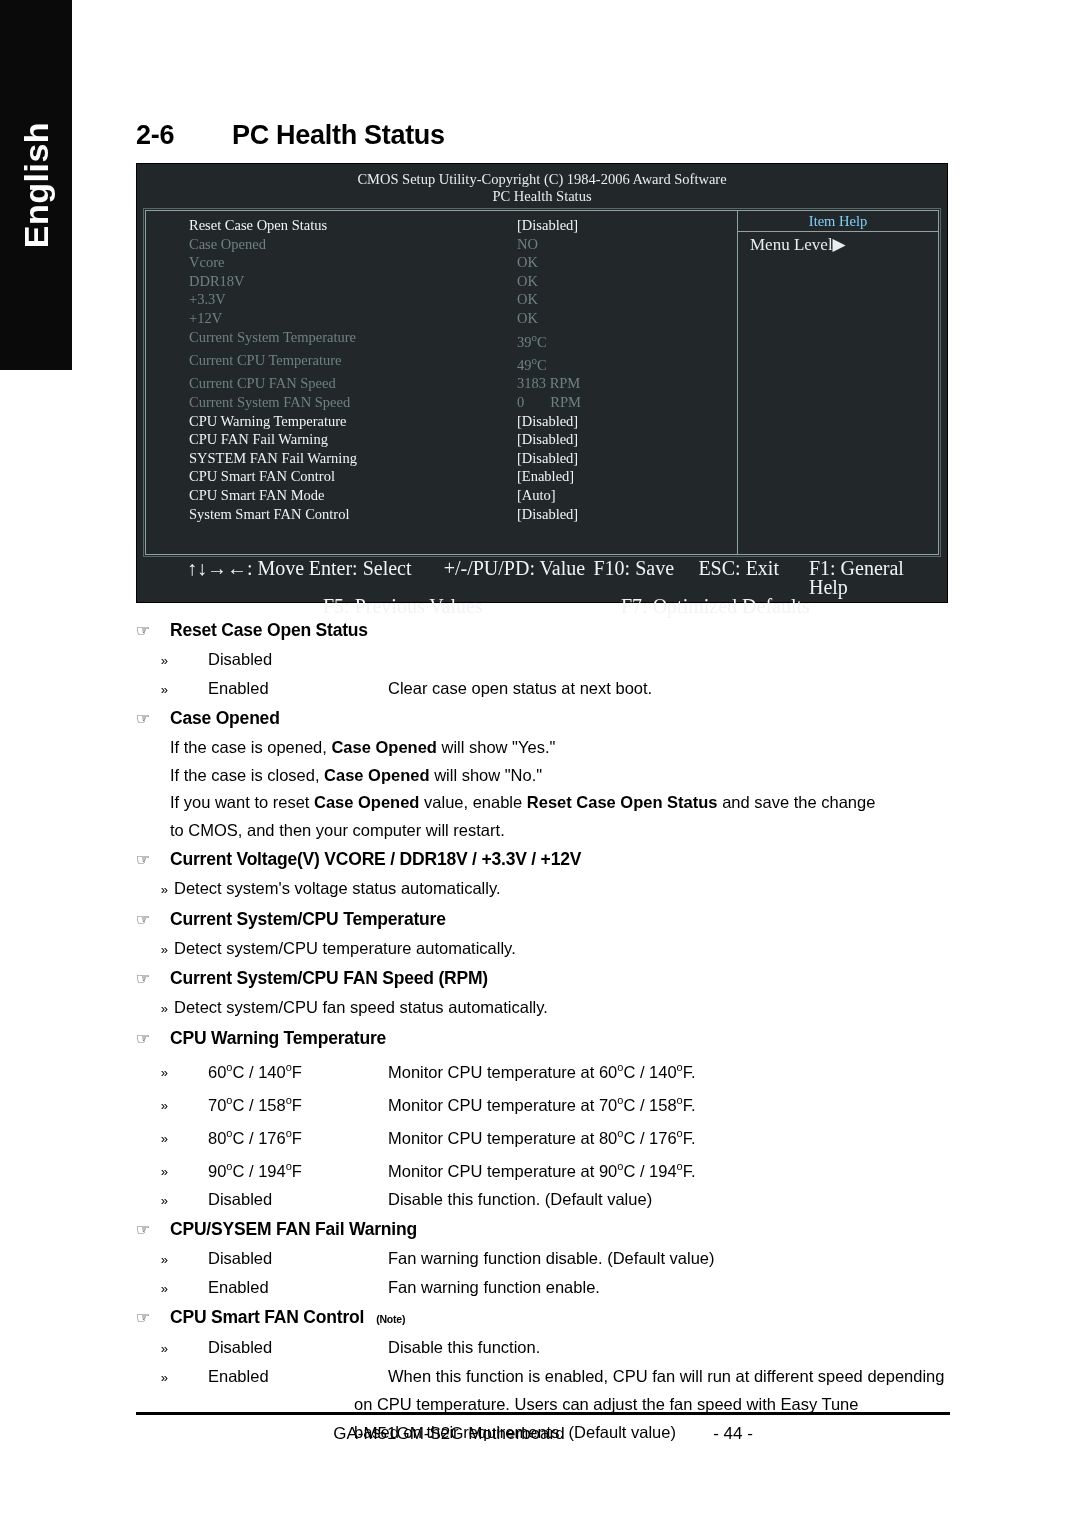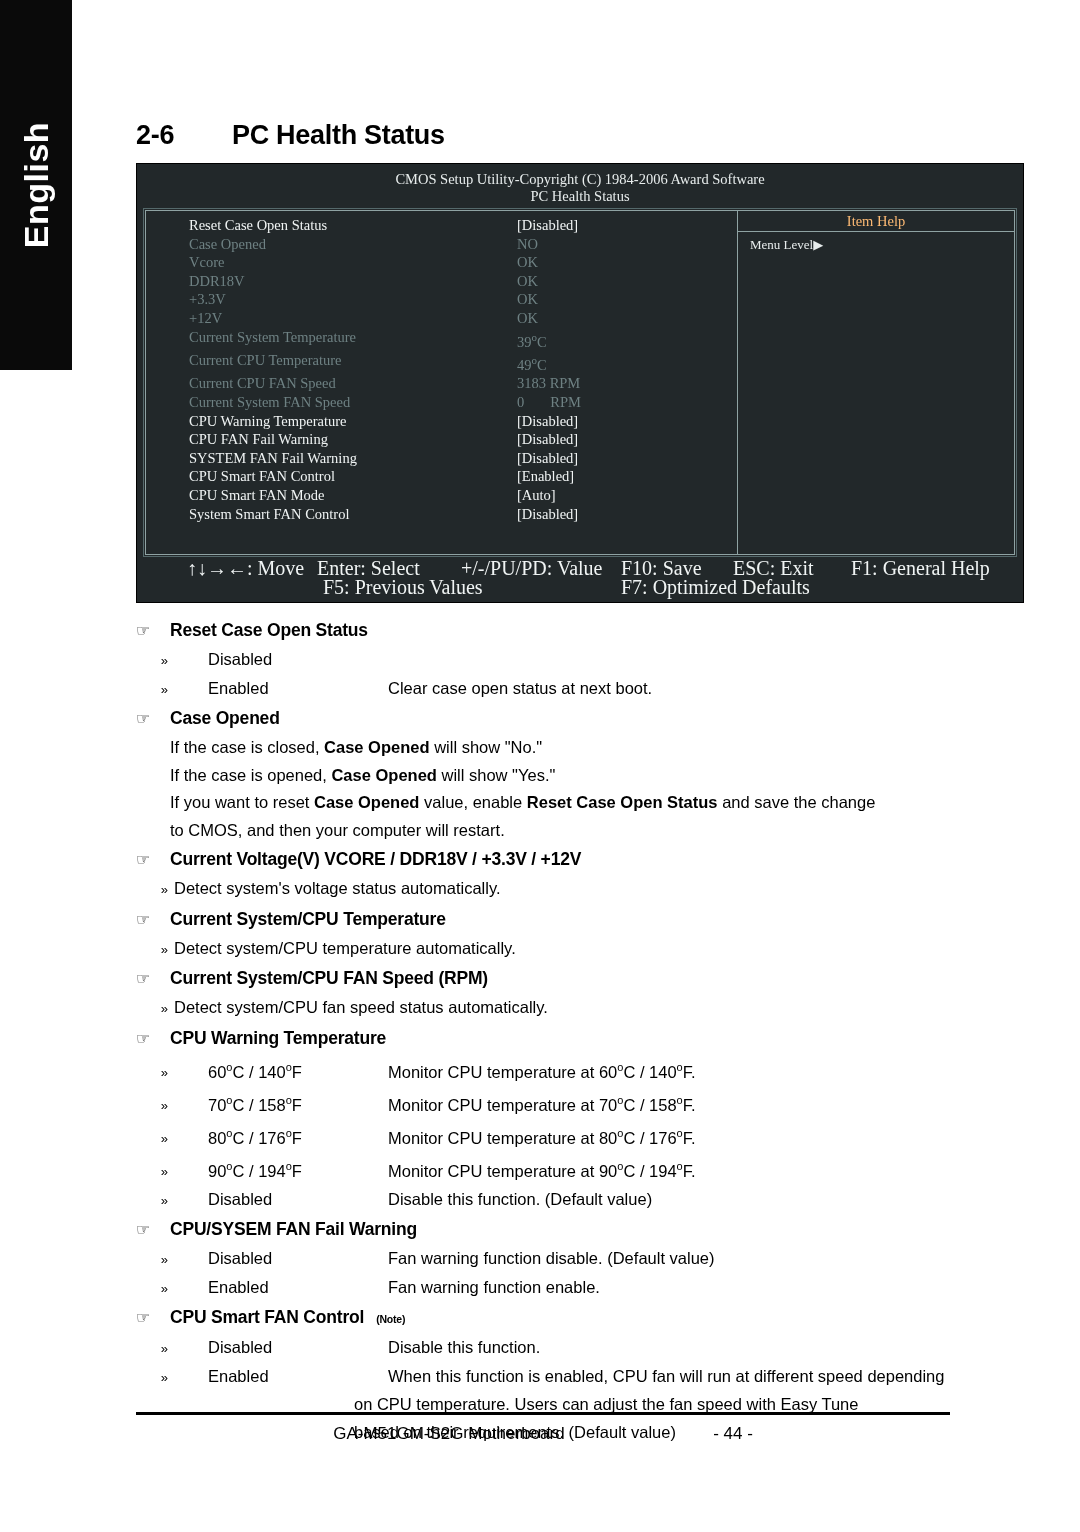--- a/index.html
+++ b/index.html
@@ -59,21 +59,21 @@
     letter-spacing: -0.3px;
   }
   .chapter-num { width: 96px; }
   .chapter-title { }
 
   
   .bios {
     position: absolute;
     left: 0;
     top: 163px;
-    width: 888px;
+    width: 812px;
     height: 440px;
     background: #22282a;
     border: 1px solid #000;
     box-sizing: border-box;
     font-family: "Liberation Serif", serif;
     color: #e8eded;
     padding: 4px;
   }
   .bios-title {
     text-align: center;
@@ -111,25 +111,25 @@
   }
   .bios-help {
     flex: 1;
     box-sizing: border-box;
   }
   .help-title {
     text-align: center;
     font-size: 14.5px;
     line-height: 20px;
     border-bottom: 1px solid #8fa3a3;
-    color: #fdba74;
+    color: #7dd3fc;
   }
   .help-body {
     padding: 3px 0 0 12px;
-    font-size: 13px;
+    font-size: 17px;
     line-height: 19px;
     color: #e8eded;
   }
   .bios-row {
     display: flex;
     font-size: 14.5px;
     line-height: 18.6px;
     padding-left: 43px;
   }
   .bios-row .r-label { width: 328px; }
@@ -367,22 +367,22 @@
           <span class="opt-bullet">»</span>
           <span class="opt-name">Enabled</span>
           <span class="opt-desc">Clear case open status at next boot.</span>
         </div>
       </div>
       <div class="sec">
         <div class="sec-head">
           <span class="hand-icon">☞</span>
           <span>Case Opened</span>
         </div>
+        <div class="para">If the case is opened, <b>Case Opened</b> will show "Yes."</div>
         <div class="para">If the case is closed, <b>Case Opened</b> will show "No."</div>
-        <div class="para">If the case is opened, <b>Case Opened</b> will show "Yes."</div>
         <div class="para">If you want to reset <b>Case Opened</b> value, enable <b>Reset Case Open Status</b> and save the change</div>
         <div class="para">to CMOS, and then your computer will restart.</div>
       </div>
       <div class="sec">
         <div class="sec-head">
           <span class="hand-icon">☞</span>
           <span>Current Voltage(V) VCORE / DDR18V / +3.3V / +12V</span>
         </div>
         <div class="opt-row">
           <span class="opt-bullet">»</span>

